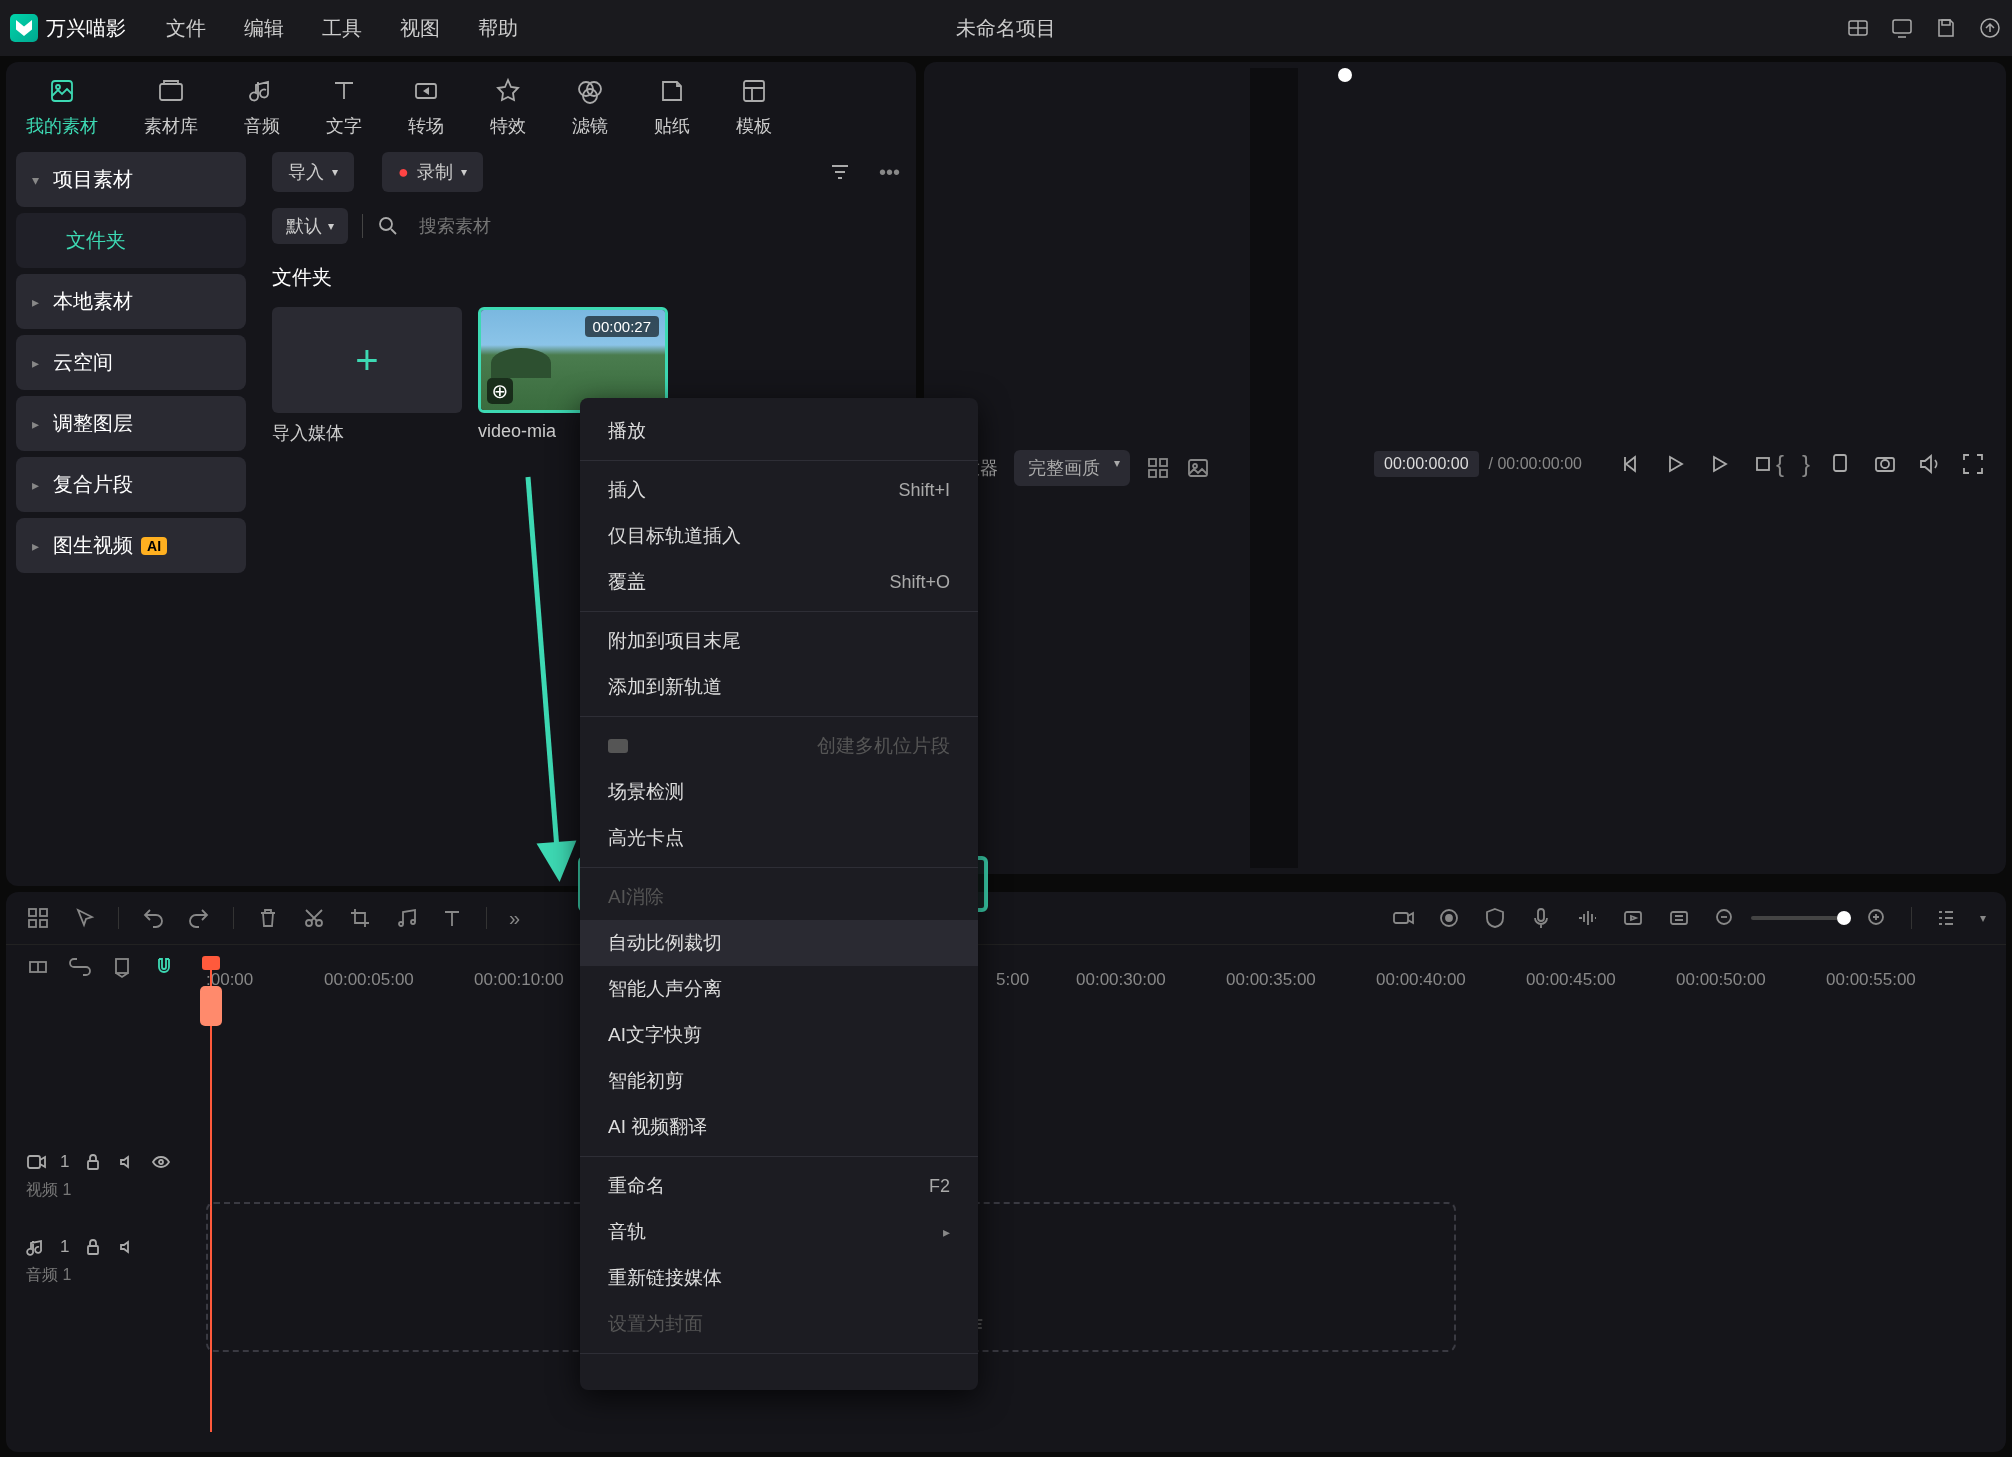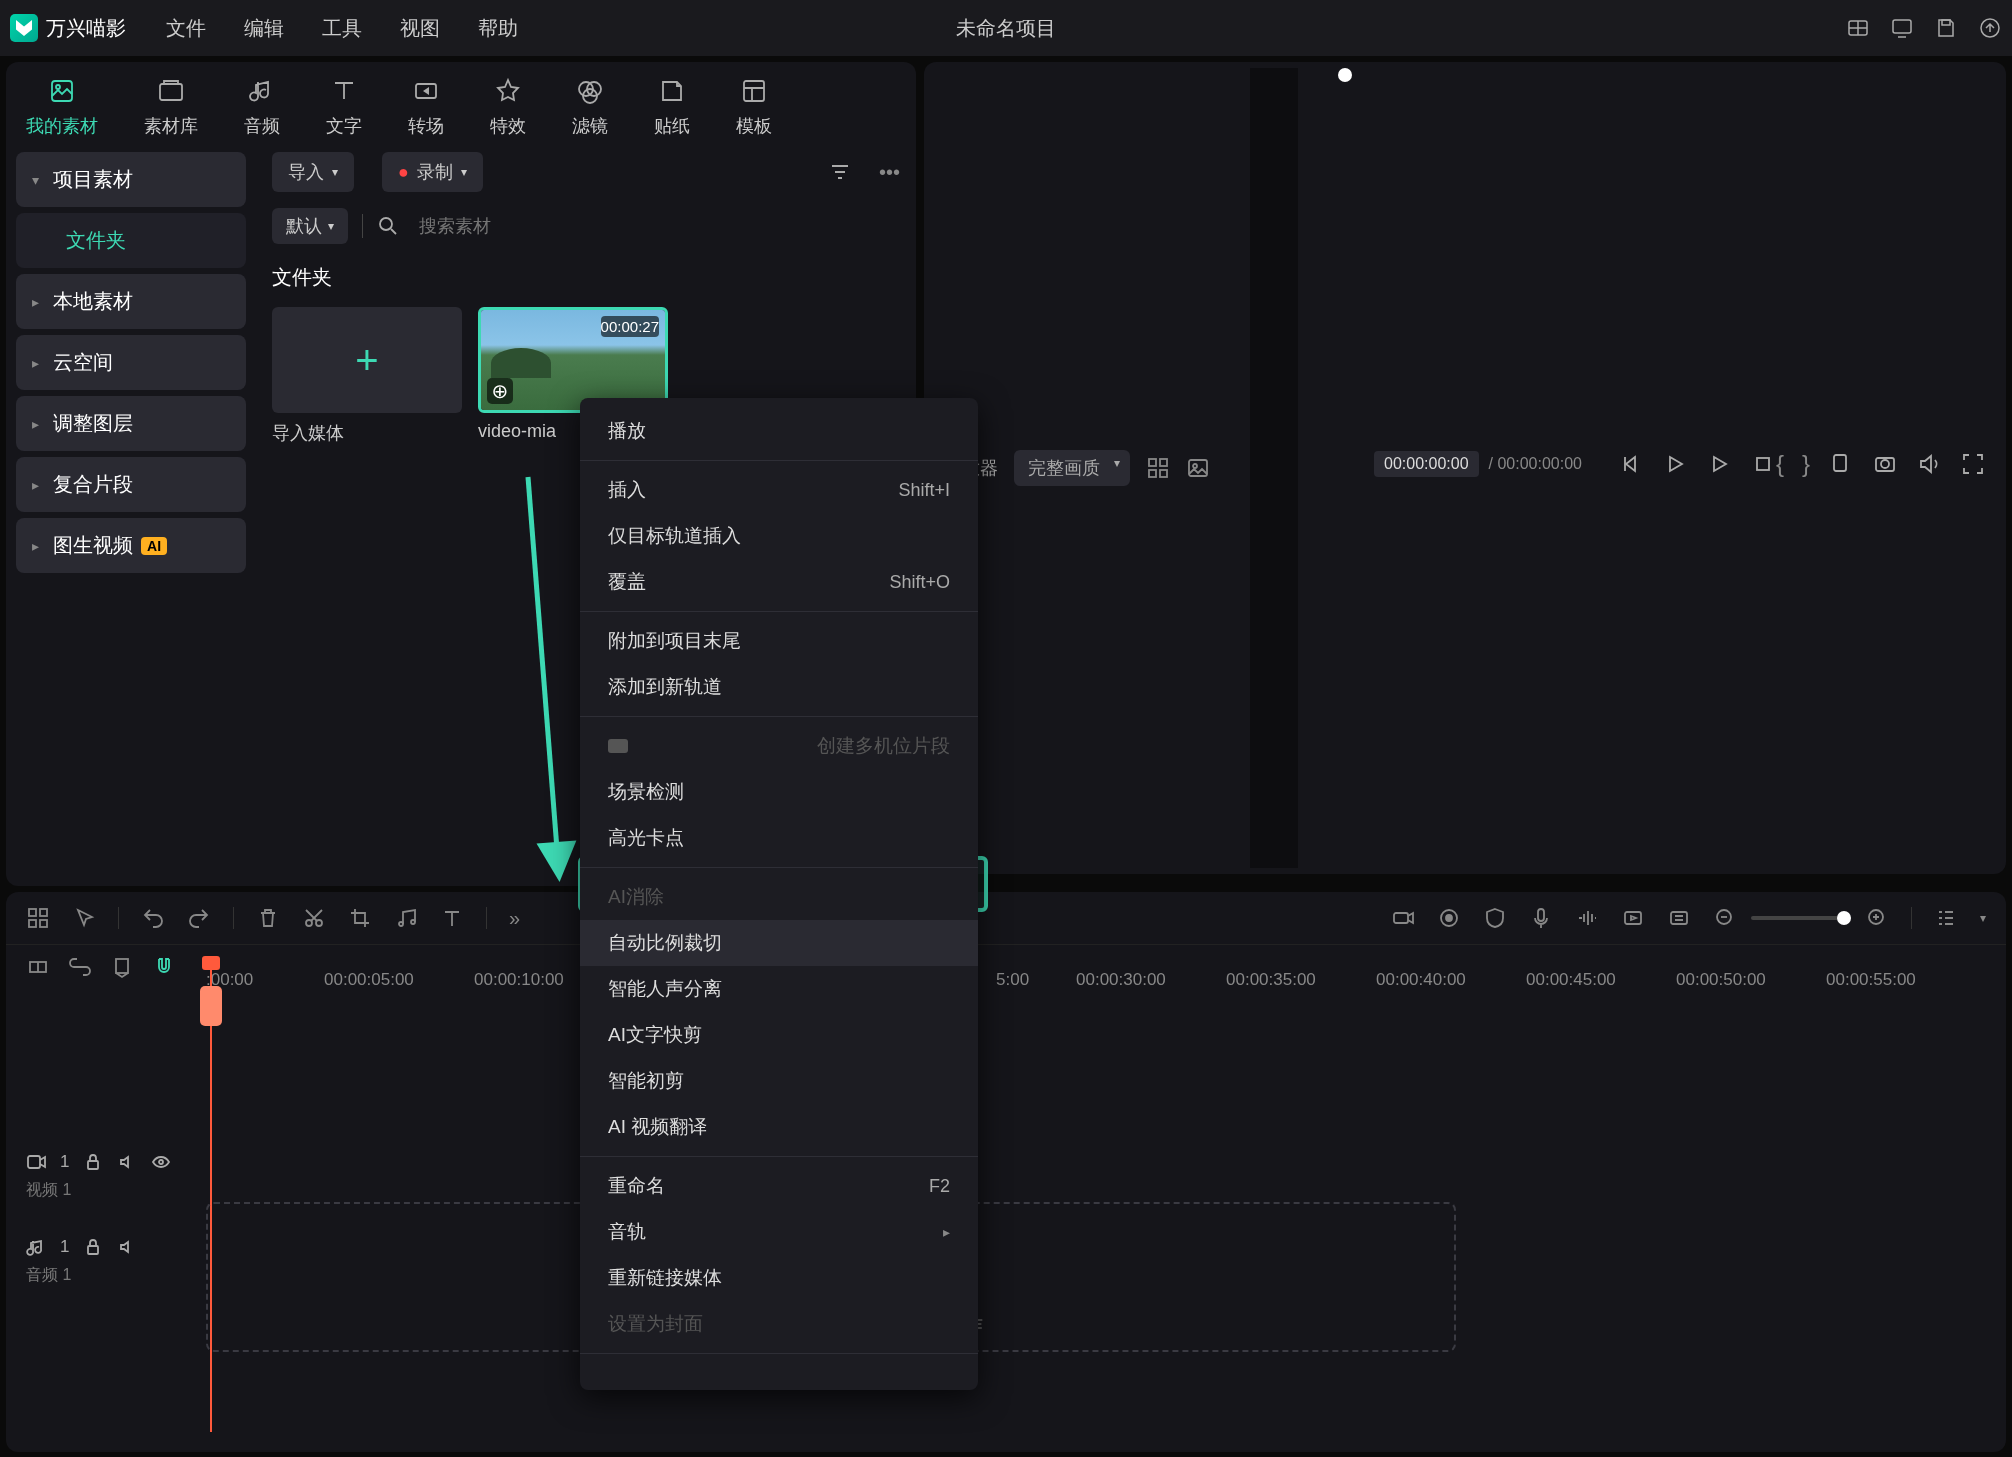--- a/index.html
+++ b/index.html
@@ -41,21 +41,21 @@
 .search-input { flex: 1; background: transparent; border: none; color: #ccc; font-size: 18px; outline: none; padding: 6px; }
 .section-title { font-size: 20px; color: #fff; margin-bottom: 16px; }
 .media-grid { display: flex; gap: 16px; }
 .media-item { width: 190px; }
 .media-thumb { width: 190px; height: 106px; background: #2a2a32; border-radius: 6px; display: flex; align-items: center; justify-content: center; position: relative; }
 .media-thumb.add { cursor: pointer; }
 .media-thumb.add .plus { font-size: 40px; color: #3dd9b3; font-weight: 200; }
 .media-thumb.video { border: 3px solid #3dd9b3; overflow: hidden; }
 .video-bg { position: absolute; inset: 0; background: linear-gradient(180deg, #7ab8e0 0%, #8bc4e8 35%, #4a7c4e 45%, #3a6c3e 100%); }
 .video-bg::before { content: ""; position: absolute; left: 10px; top: 38px; width: 60px; height: 30px; background: #2d5030; border-radius: 50% 50% 0 0; }
-.media-duration { position: absolute; top: 6px; right: 6px; background: rgba(0,0,0,0.6); color: #fff; font-size: 15px; padding: 2px 0; border-radius: 4px; }
+.media-duration { position: absolute; top: 6px; right: 6px; background: rgba(0,0,0,0.6); color: #fff; font-size: 15px; padding: 2px 8px; border-radius: 4px; }
 .media-add-btn { position: absolute; bottom: 6px; left: 6px; width: 26px; height: 26px; background: rgba(0,0,0,0.6); border-radius: 5px; display: flex; align-items: center; justify-content: center; color: #fff; }
 .media-name { margin-top: 8px; font-size: 18px; color: #ccc; }
 .side-bottom { position: absolute; bottom: 16px; left: 20px; display: flex; gap: 14px; align-items: center; }
 .side-bottom svg { width: 24px; height: 24px; stroke: #888; fill: none; stroke-width: 1.8; }
 .side-collapse { position: absolute; bottom: 16px; left: 210px; width: 26px; height: 26px; background: #2a2a32; border-radius: 5px; display: flex; align-items: center; justify-content: center; color: #888; font-size: 14px; cursor: pointer; }
 .right-panel { flex: 1; background: #15151a; border-radius: 12px; margin: 6px 6px 12px 4px; display: flex; flex-direction: row; }
 .preview-header { display: flex; align-items: center; padding: 14px 20px; gap: 16px; }
 .preview-label { color: #aaa; font-size: 18px; }
 .preview-quality { background: #2a2a32; padding: 6px 30px 6px 14px; border-radius: 6px; color: #aaa; font-size: 18px; position: relative; cursor: pointer; }
 .preview-quality::after { content: "▾"; position: absolute; right: 10px; font-size: 12px; }

